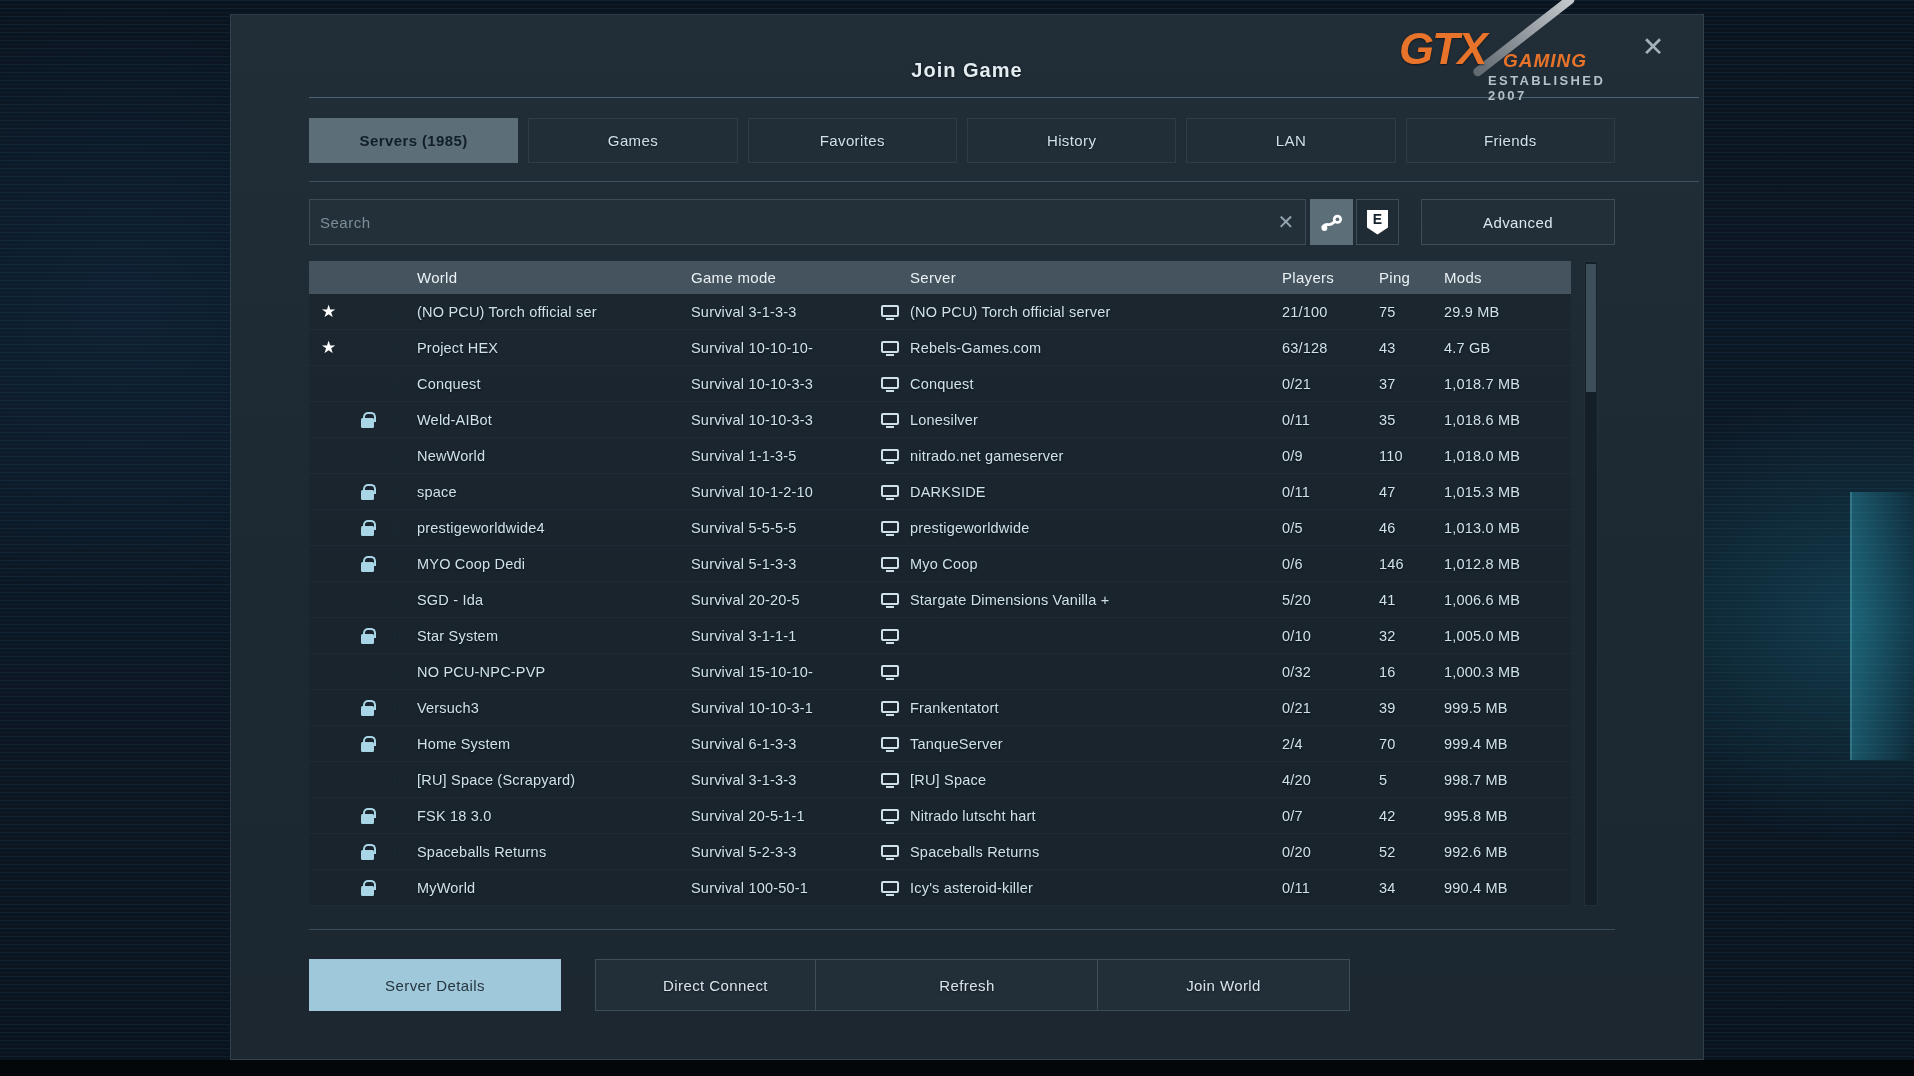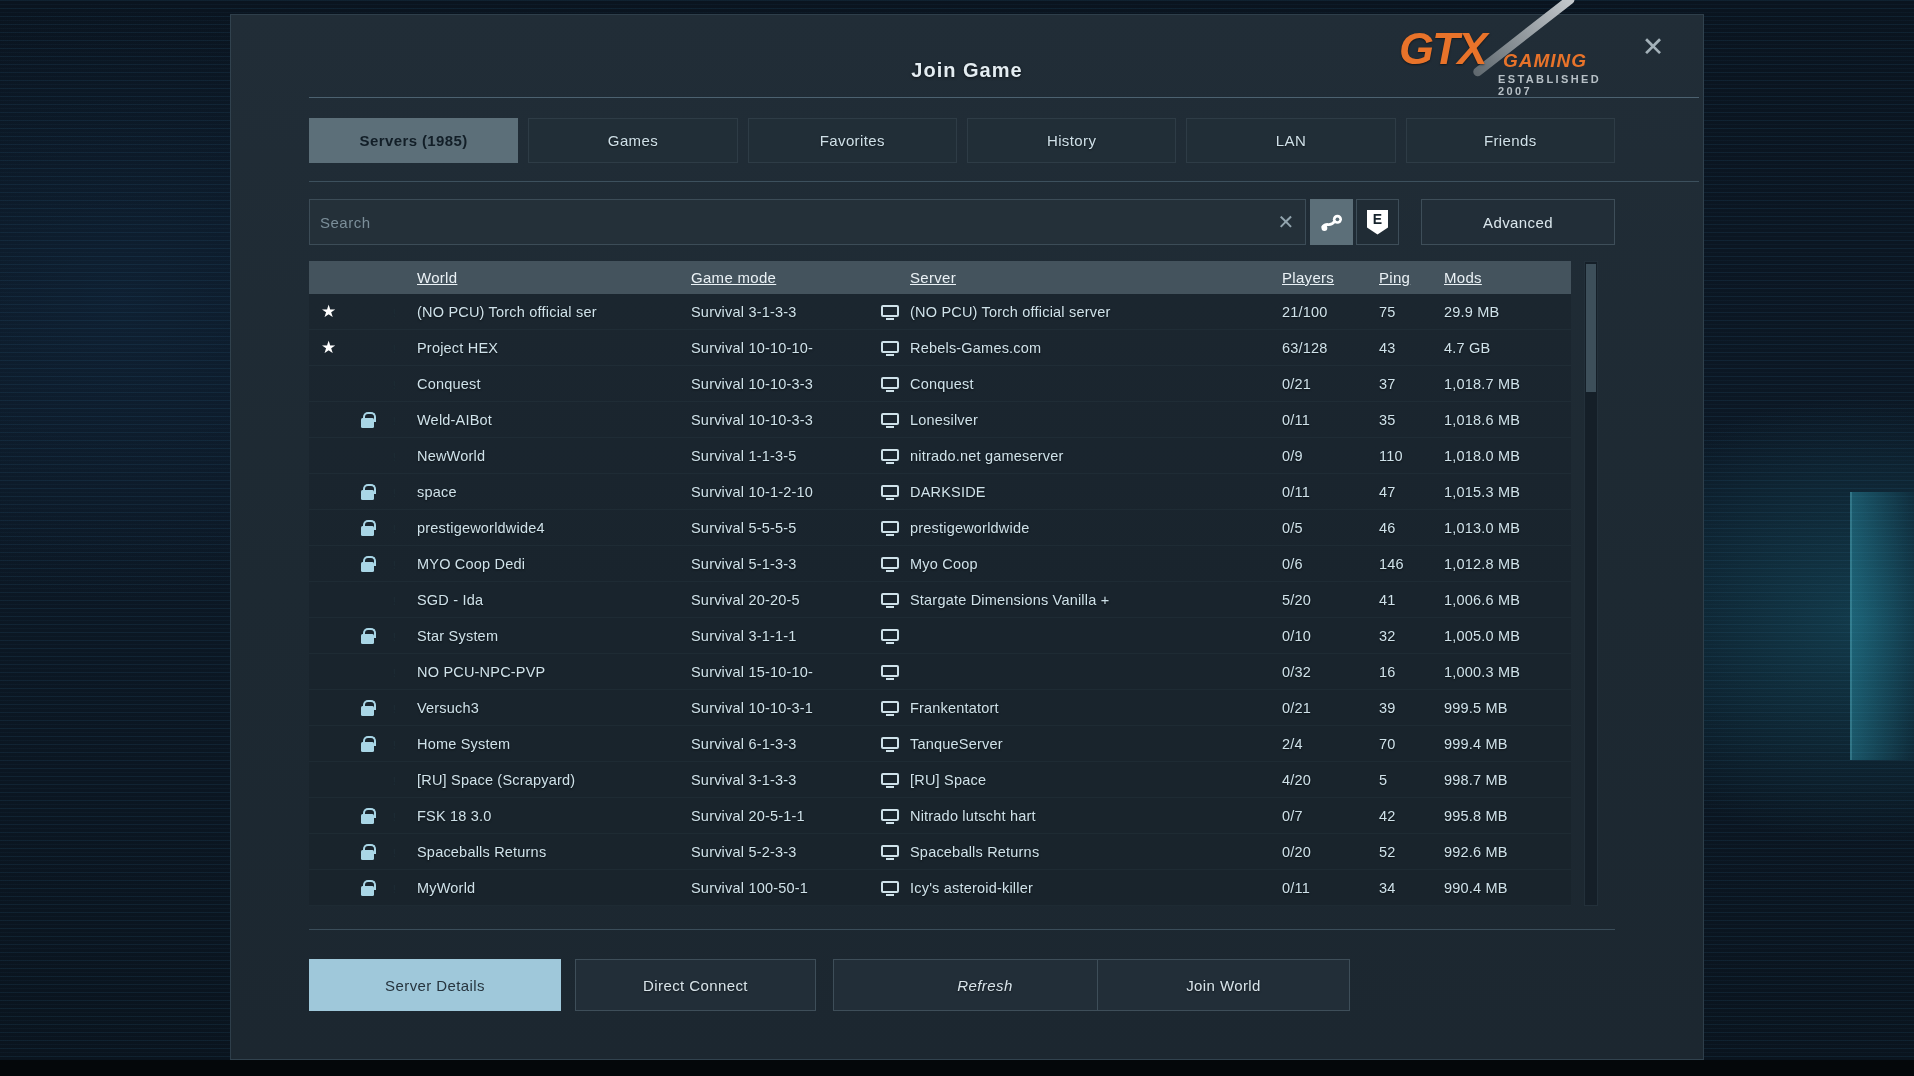--- a/index.html
+++ b/index.html
@@ -57,21 +57,21 @@
   }
   .logo .gtx {
     position:absolute; left:0; top:0; font-size:45px; font-weight:bold; font-style:italic;
     color:#e8732a; letter-spacing:-2px; text-shadow:0 1px 2px rgba(0,0,0,0.5);
   }
   .logo .gaming {
     position:absolute; left:104px; top:27px; font-size:19px; font-weight:bold; font-style:italic;
     color:#e8732a; letter-spacing:1px;
   }
   .logo .established {
-    position:absolute; left:99px; top:50px; font-size:11px; font-weight:bold;
+    position:absolute; left:89px; top:50px; font-size:13px; font-weight:bold;
     color:#b7c0c6; letter-spacing:2.4px;
   }
 
   
   .tab-bar {
     position:absolute; left:78px; top:103px; width:1306px; height:45px;
     display:grid; grid-template-columns:repeat(6,1fr); gap:10px;
   }
   .tab {
     background:#212e37; border:1px solid #2e3c46; color:#cfe0e8;
@@ -107,21 +107,21 @@
     position:absolute; left:1190px; top:184px; width:194px; height:46px;
     background:#222e38; border:1px solid #3e4e59; color:#dbe7ed; font-size:15px;
     display:flex; align-items:center; justify-content:center; cursor:pointer; letter-spacing:0.4px;
   }
 
   
   .table-header {
     position:absolute; left:78px; top:246px; width:1262px; height:33px;
     background:#44535d; color:#eaf1f5; font-size:15px;
   }
-  .table-header span { position:absolute; top:0; line-height:33px; cursor:pointer; letter-spacing:0.3px;text-decoration:underline; }
+  .table-header span { position:absolute; top:0; line-height:33px; cursor:pointer; letter-spacing:0.3px; }
   .h-world   { left:108px; }  .h-mode { left:382px; }  .h-server { left:601px; }
   .h-players { left:973px; }  .h-ping { left:1070px; } .h-mods   { left:1135px; }
 
   .server-list {
     position:absolute; left:78px; top:279px; width:1262px; height:612px;
     background:rgba(14,23,30,0.25);
   }
   .server-row { position:relative; height:36px; border-bottom:1px solid rgba(140,170,190,0.05); cursor:pointer; }
   .server-row span.cell {
     position:absolute; top:0; line-height:36px; color:#cfe2ea; font-size:14.5px;
@@ -493,18 +493,18 @@
   </div>
     </div>
 
   <div class="scrollbar-track">
     <div class="scrollbar-thumb"></div>
   </div>
 
   <div class="divider bottom-div"></div>
   <div id="footer-buttons">
       <div class="footer-btn highlighted" style="left: 78px; width: 252px;">Server Details</div>
-      <div class="footer-btn" style="left: 344px; width: 241px;">Direct Connect</div>
-      <div class="footer-btn" style="left: 602px; width: 304px; font-style: italic;">Refresh</div>
+      <div class="footer-btn" style="left: 364px; width: 241px;">Direct Connect</div>
+      <div class="footer-btn" style="left: 584px; width: 304px;">Refresh</div>
       <div class="footer-btn" style="left: 866px; width: 253px;">Join World</div>
     </div>
 
 </div>
 
 </body></html>

